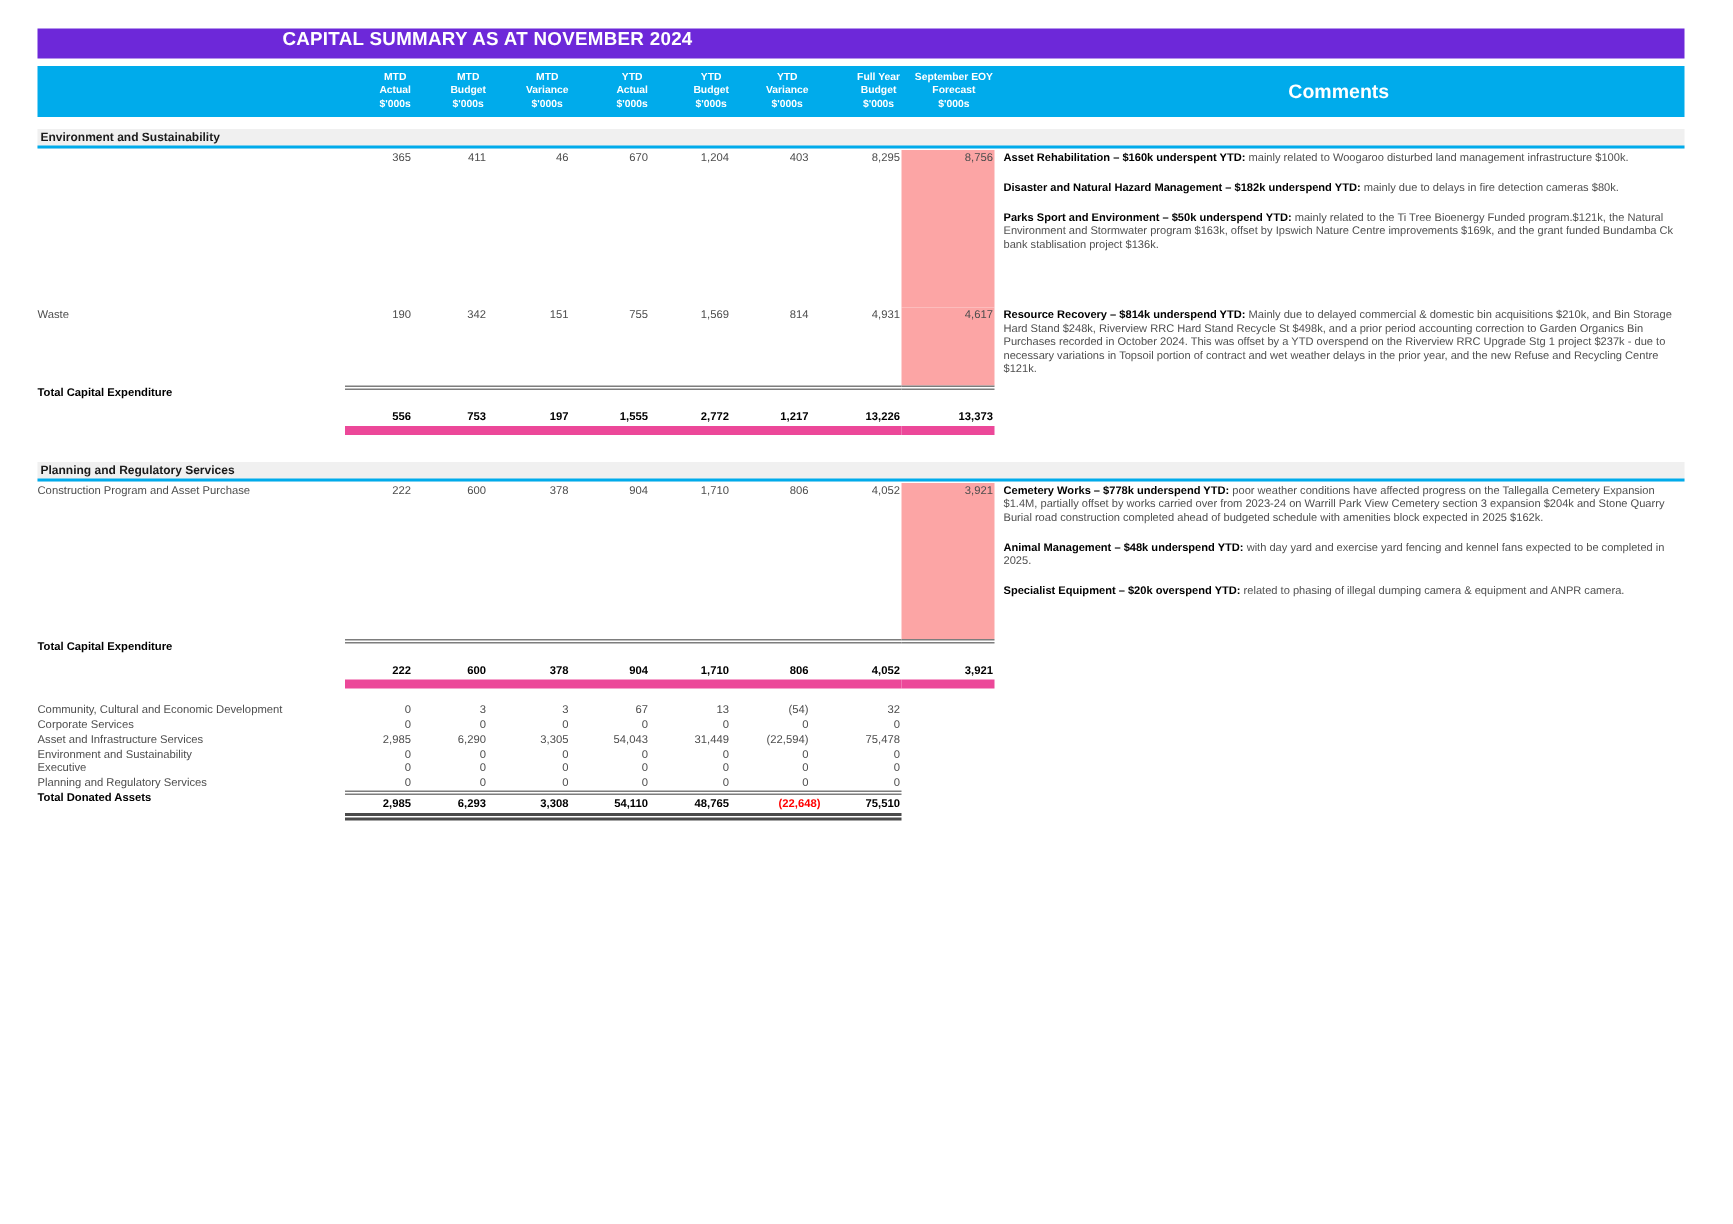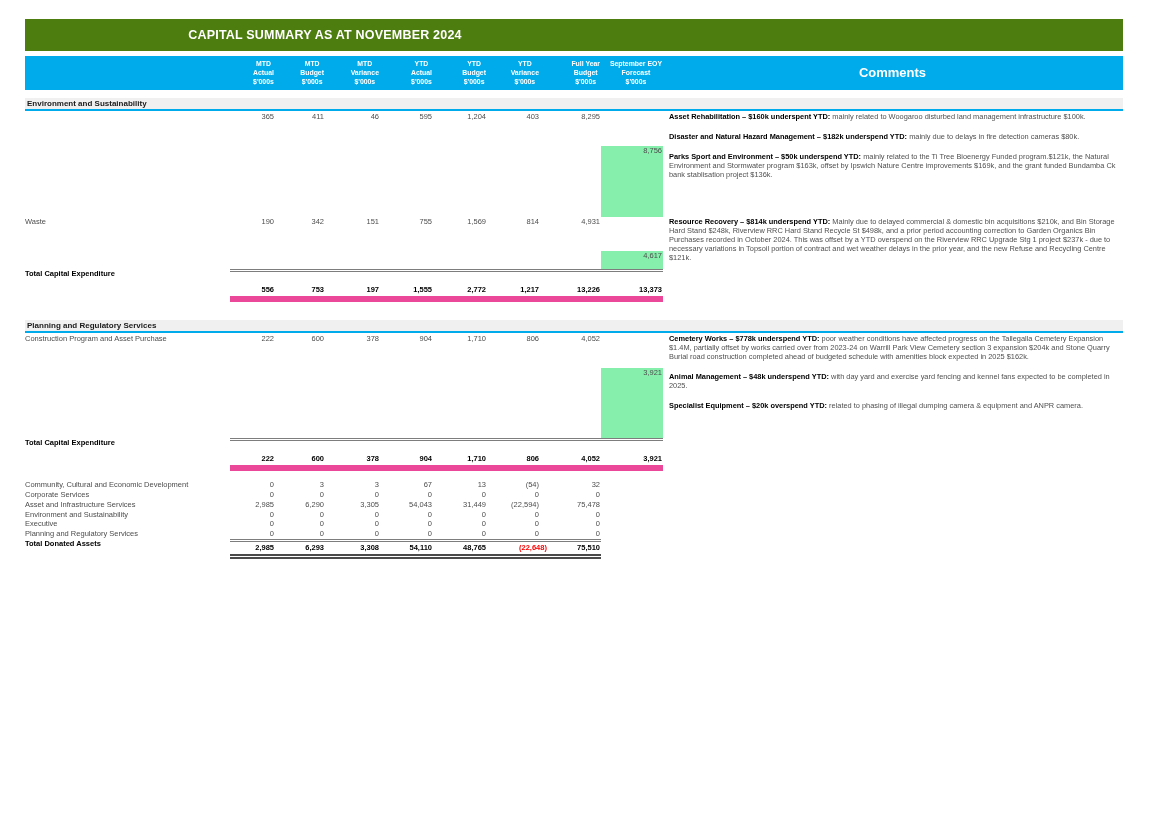--- a/index.html
+++ b/index.html
@@ -20,21 +20,21 @@
   .cell{min-width:0;}
   .num{text-align:right;padding-right:1px;}
   .fcell{text-align:right;padding-right:1px;}
   .commcell{padding-left:6px;font-size:7.4px;color:#4f4f4f;}
   .commcell p{margin:0 0 11px 0;}
   .commcell p:last-child{margin-bottom:0;}
   .commcell .b{font-weight:bold;color:#000;}
   .label{color:#4d4d4d;}
 
   
-  .title-bar{background:#4d7c0f;height:32px;display:flex;align-items:center;margin-bottom:5px;}
+  .title-bar{background:#6d28d9;height:20px;display:flex;align-items:flex-start;margin-bottom:5px;}
   .title-inner{width:600px;text-align:center;color:#fff;font-weight:bold;font-size:12.5px;letter-spacing:.2px;}
 
   
   .header-bar{
     background:#00ABEB;margin-bottom:8px;
     display:grid;grid-template-columns:205px 45px 50px 55px 53px 54px 53px 61px 62px 1fr;
     padding:4px 0 3px 0;min-height:27px;
   }
   .hcell{font-size:6.9px;line-height:1.3;color:#fff;font-weight:bold;text-align:right;padding-right:1px;}
   .hstack{display:inline-block;text-align:center;}
@@ -47,21 +47,21 @@
     padding:1px 2px;margin-bottom:1px;
   }
   .section-env{margin-bottom:0;}
   .section-plan{margin-top:18px;}
   .section-donated{margin-top:9px;}
 
   .h-tall{min-height:105px;}
   .h-mid{min-height:52px;}
   .h-plan{min-height:104px;}
 
-  .peach{background:#86efac;margin-top:34px;}
+  .peach{background:#fca5a5;}
 
   
   .total-row{font-weight:bold;color:#000;}
   .total-row .label{color:#000;}
   .bordered{
     border-top:3px double #7d7d7d;
     border-bottom:6px solid #ec4899;
     padding-top:13px;padding-bottom:2px;
   }
   .bordered-donated{
@@ -95,21 +95,21 @@
   </div>
 
   <div class="section section-env">
     <div class="section-header">Environment and Sustainability</div>
 
     <div class="row h-tall">
       <div class="nums">
           <div class="cell num">365</div>
           <div class="cell num">411</div>
           <div class="cell num">46</div>
-          <div class="cell num">595</div>
+          <div class="cell num">670</div>
           <div class="cell num">1,204</div>
           <div class="cell num">403</div>
           <div class="cell num">8,295</div>
         </div>
       <div class="cell fcell peach">8,756</div>
       <div class="cell commcell">
         <p><span class="b">Asset Rehabilitation – $160k underspent YTD:</span><span> mainly related to Woogaroo disturbed land management infrastructure $100k.</span></p>
         <p><span class="b">Disaster and Natural Hazard Management – $182k underspend YTD:</span><span> mainly due to delays in fire detection cameras $80k.</span></p>
         <p><span class="b">Parks Sport and Environment – $50k underspend YTD:</span><span> mainly related to the Ti Tree Bioenergy Funded program.$121k, the Natural Environment and Stormwater program $163k, offset by Ipswich Nature Centre improvements $169k, and the grant funded Bundamba Ck bank stablisation project $136k.</span></p>
       </div>

